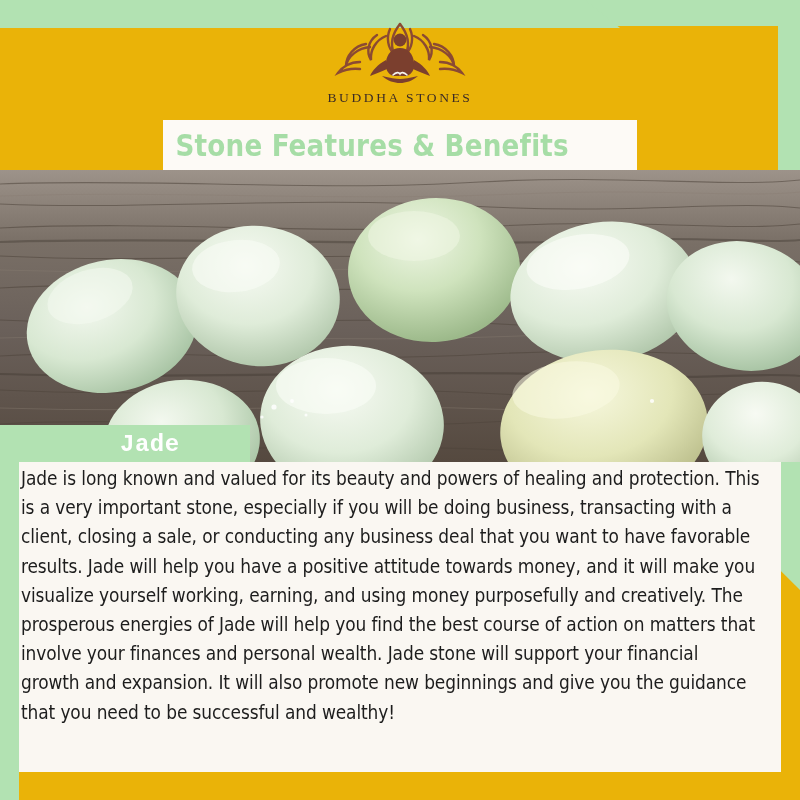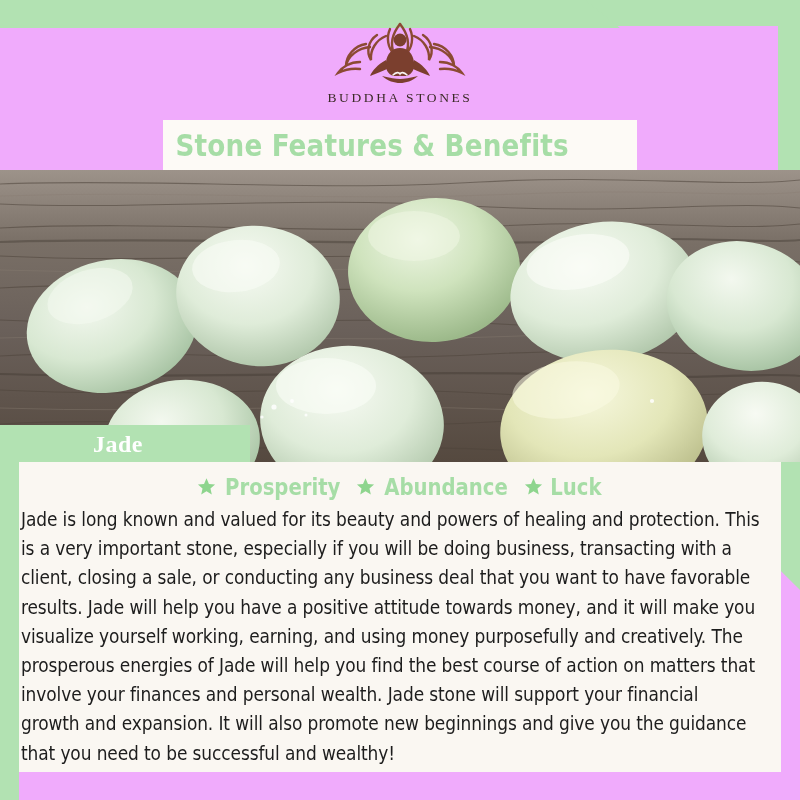--- a/index.html
+++ b/index.html
@@ -2,21 +2,21 @@
 <html><head>
 <meta charset="utf-8">
 <style>
   html,body{margin:0;padding:0;}
   body{
     width:800px;height:800px;overflow:hidden;
     font-family:"Liberation Sans","DejaVu Sans",sans-serif;
     background:#f7f4ef;
     position:relative;
   }
-  .page{position:absolute;inset:0;background:#f0abfc;overflow:hidden;}
+  .page{position:absolute;inset:0;background:#eab308;overflow:hidden;}
 
   
   .deco{position:absolute;background:#b2e2b2;}
   .deco-top{
     top:0;left:415px;width:385px;height:26px;
     clip-path:polygon(40px 0,100% 0,100% 100%,0 100%);
   }
   .deco-right-upper{
     top:0;right:0;width:22px;height:175px;
   }
@@ -67,22 +67,22 @@
     overflow:hidden;background:#6b5d52;
   }
   .hero svg{display:block;width:800px;height:292px;}
 
   
   .jade-bar{
     position:absolute;top:425px;left:0;width:250px;height:38px;
     background:#b2e2b2;display:flex;align-items:center;
   }
   .jade-text{
-    margin-left:93px;color:#ffffff;font-weight:bold;font-size:24px;
-    font-family:Liberation Serif, serif;
+    margin-left:120px;color:#ffffff;font-weight:bold;font-size:24px;
+    font-family:Liberation Mono, monospace;
     letter-spacing:.5px;
   }
 
   
   .content{
     position:absolute;top:462px;left:19px;width:762px;height:310px;
     background:#faf7f2;
   }
   .benefits{
     display:flex;align-items:center;justify-content:center;
@@ -235,42 +235,18 @@
       </g>
     </svg>
   </div>
 
   <div class="jade-bar">
     <span class="jade-text">Jade</span>
   </div>
 
   <div class="content">
 
-    <div class="benefits">
-
-      <div class="benefit">
-        <svg class="star" viewBox="0 0 24 24" aria-hidden="true">
-          <path d="M12 1.6l3.1 7.1 7.7.7-5.8 5.1 1.7 7.6L12 18l-6.7 4.1 1.7-7.6L1.2 9.4l7.7-.7z" fill="#8ed58e"></path>
-        </svg>
-        <span class="benefit-label">Prosperity</span>
-      </div>
-
-      <div class="benefit">
-        <svg class="star" viewBox="0 0 24 24" aria-hidden="true">
-          <path d="M12 1.6l3.1 7.1 7.7.7-5.8 5.1 1.7 7.6L12 18l-6.7 4.1 1.7-7.6L1.2 9.4l7.7-.7z" fill="#8ed58e"></path>
-        </svg>
-        <span class="benefit-label">Abundance</span>
-      </div>
-
-      <div class="benefit">
-        <svg class="star" viewBox="0 0 24 24" aria-hidden="true">
-          <path d="M12 1.6l3.1 7.1 7.7.7-5.8 5.1 1.7 7.6L12 18l-6.7 4.1 1.7-7.6L1.2 9.4l7.7-.7z" fill="#8ed58e"></path>
-        </svg>
-        <span class="benefit-label">Luck</span>
-      </div>
-
-    </div>
 
     <p class="body-text">Jade is long known and valued for its beauty and powers of healing and protection. This is a very important stone, especially if you will be doing business, transacting with a client, closing a sale, or conducting any business deal that you want to have favorable results. Jade will help you have a positive attitude towards money, and it will make you visualize yourself working, earning, and using money purposefully and creatively. The prosperous energies of Jade will help you find the best course of action on matters that involve your finances and personal wealth. Jade stone will support your financial growth and expansion. It will also promote new beginnings and give you the guidance that you need to be successful and wealthy!</p>
 
   </div>
 
 </div>
 
 </body></html>

